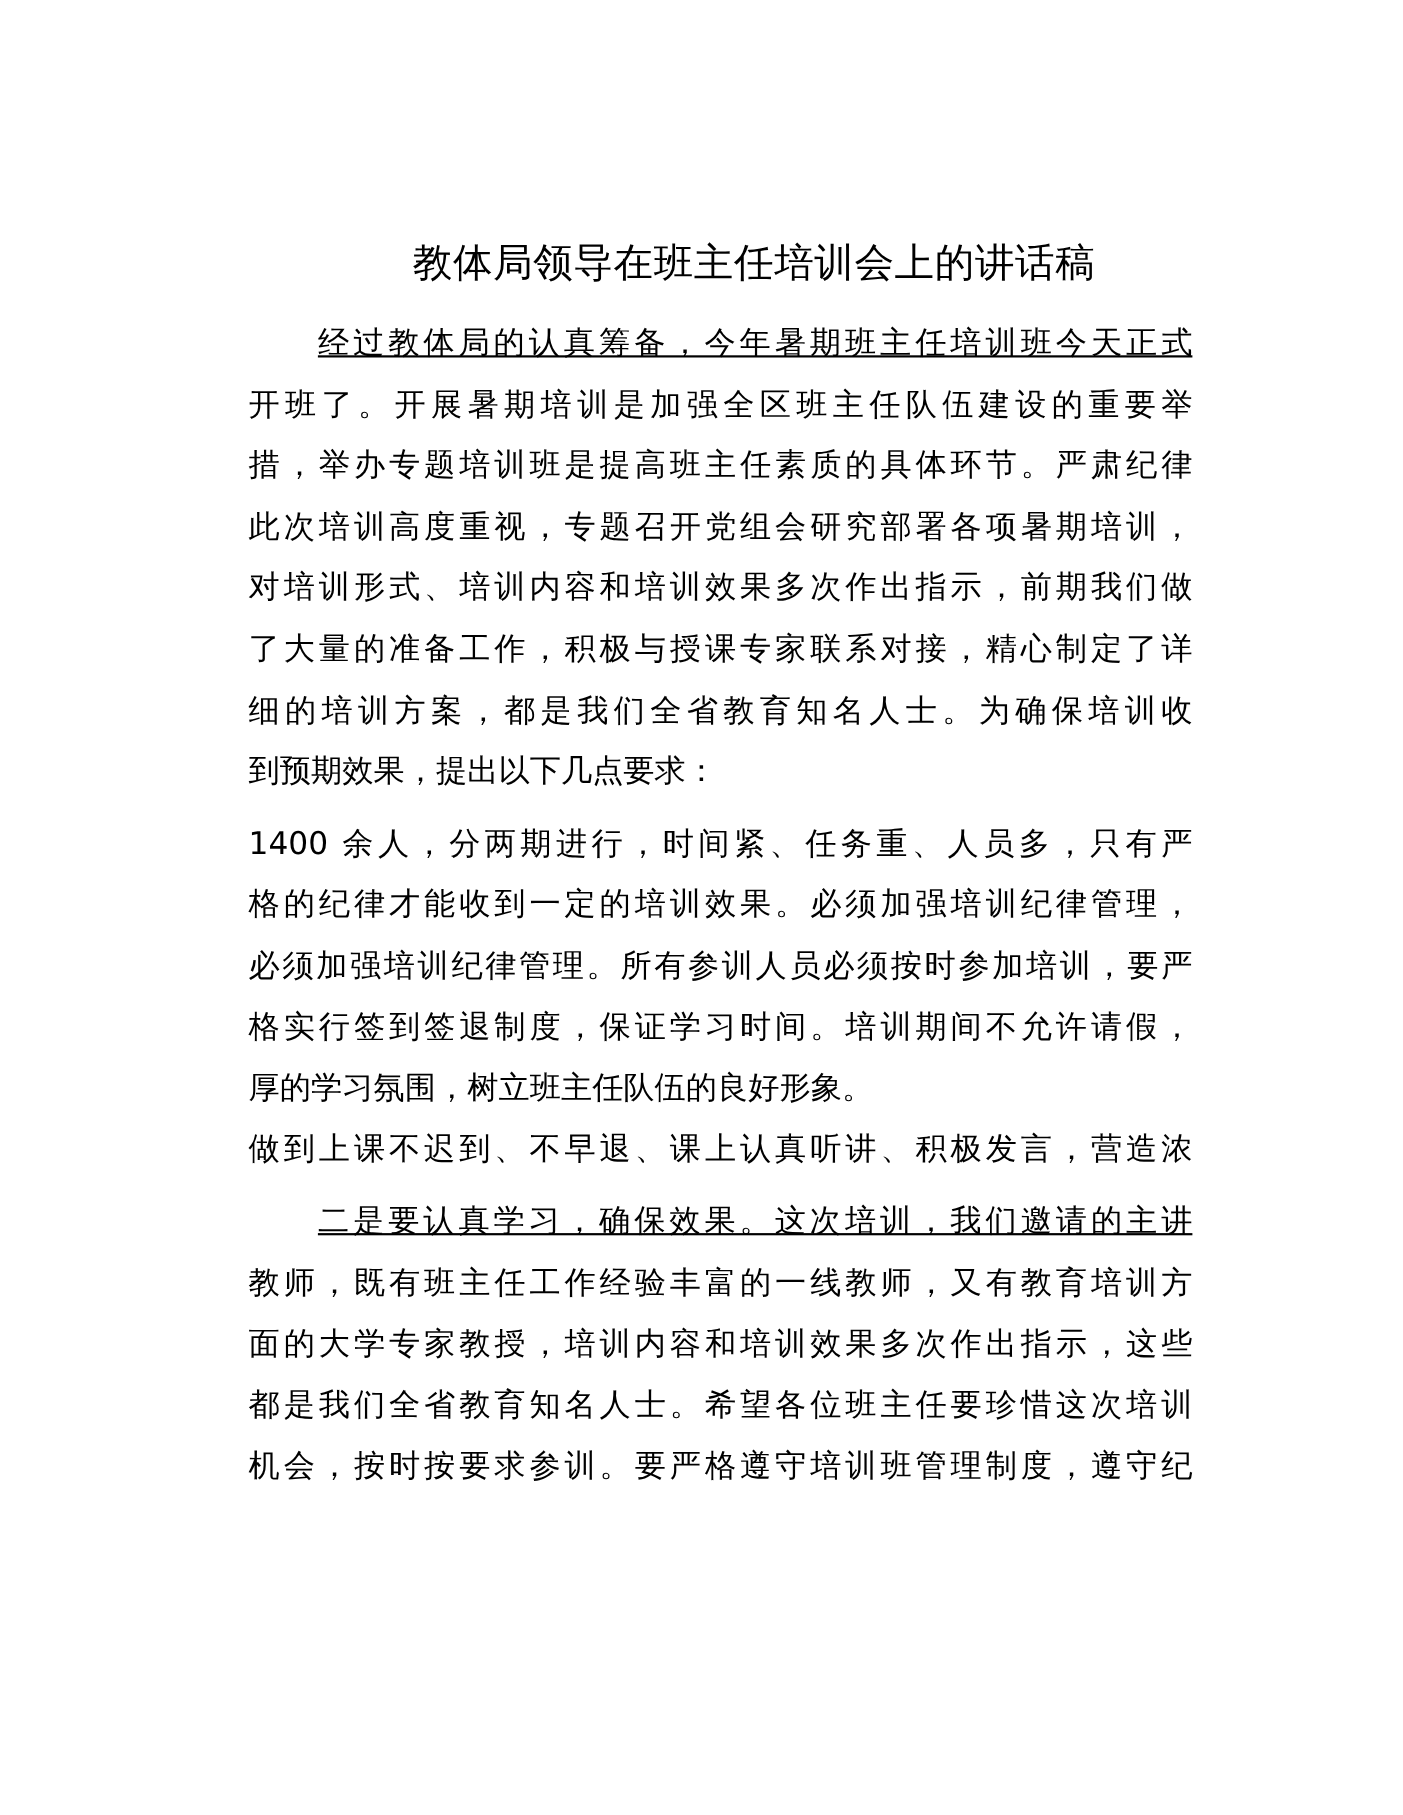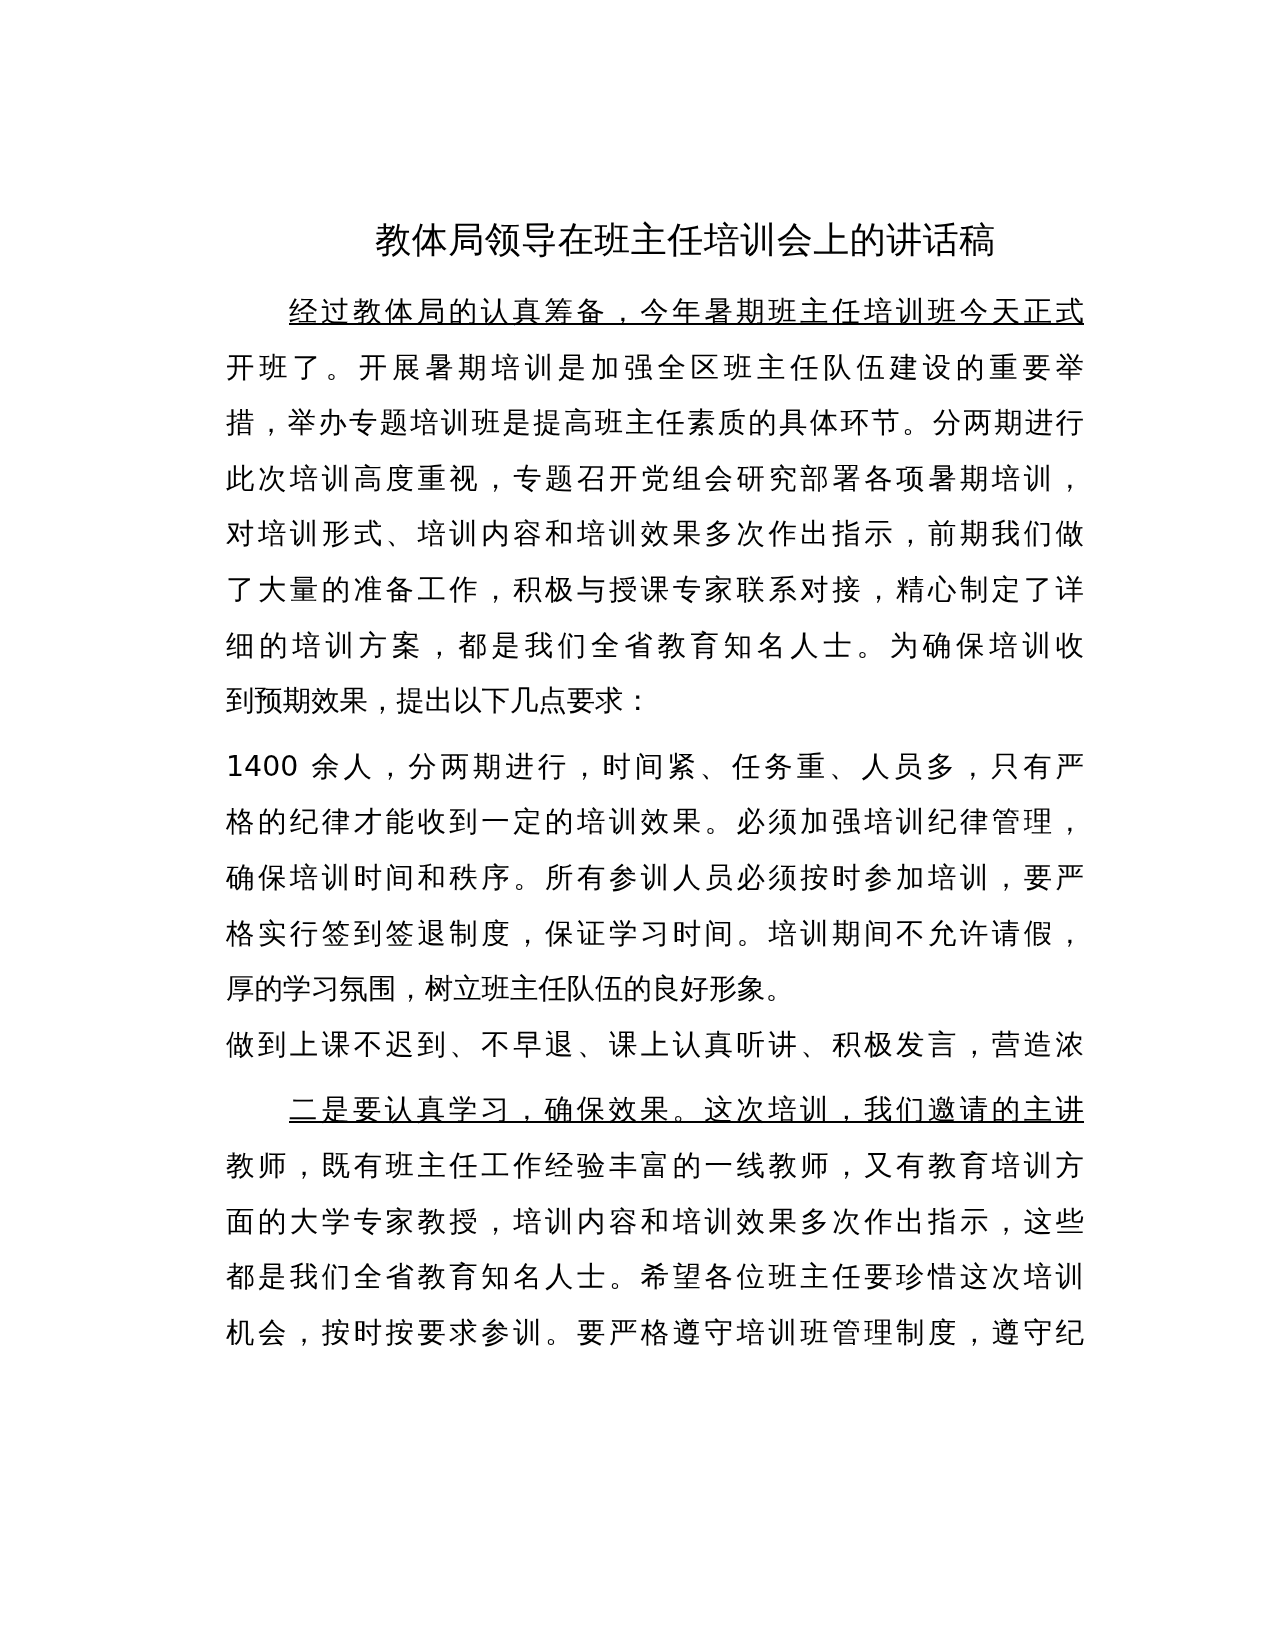--- a/index.html
+++ b/index.html
@@ -66,32 +66,32 @@
 </head>
 <body>
 
 <div class="page">
   <div class="title">教体局领导在班主任培训会上的讲话稿</div>
 
   <div class="body-text">
     <div class="para">
       <span class="line first">经过教体局的认真筹备，今年暑期班主任培训班今天正式</span>
       <span class="line">开班了。开展暑期培训是加强全区班主任队伍建设的重要举</span>
-      <span class="line">措，举办专题培训班是提高班主任素质的具体环节。分两期进行</span>
+      <span class="line">措，举办专题培训班是提高班主任素质的具体环节。严肃纪律</span>
       <span class="line">此次培训高度重视，专题召开党组会研究部署各项暑期培训，</span>
       <span class="line">对培训形式、培训内容和培训效果多次作出指示，前期我们做</span>
       <span class="line">了大量的准备工作，积极与授课专家联系对接，精心制定了详</span>
       <span class="line">细的培训方案，都是我们全省教育知名人士。为确保培训收</span>
       <span class="line last">到预期效果，提出以下几点要求：</span>
     </div>
 
     <div class="para">
       <span class="line">1400 余人，分两期进行，时间紧、任务重、人员多，只有严</span>
       <span class="line">格的纪律才能收到一定的培训效果。必须加强培训纪律管理，</span>
-      <span class="line">确保培训时间和秩序。所有参训人员必须按时参加培训，要严</span>
+      <span class="line">必须加强培训纪律管理。所有参训人员必须按时参加培训，要严</span>
       <span class="line">格实行签到签退制度，保证学习时间。培训期间不允许请假，</span>
       <span class="line last">厚的学习氛围，树立班主任队伍的良好形象。</span>
       <span class="line">做到上课不迟到、不早退、课上认真听讲、积极发言，营造浓</span>
     </div>
 
     <div class="para">
       <span class="line first">二是要认真学习，确保效果。这次培训，我们邀请的主讲</span>
       <span class="line">教师，既有班主任工作经验丰富的一线教师，又有教育培训方</span>
       <span class="line">面的大学专家教授，培训内容和培训效果多次作出指示，这些</span>
       <span class="line">都是我们全省教育知名人士。希望各位班主任要珍惜这次培训</span>

